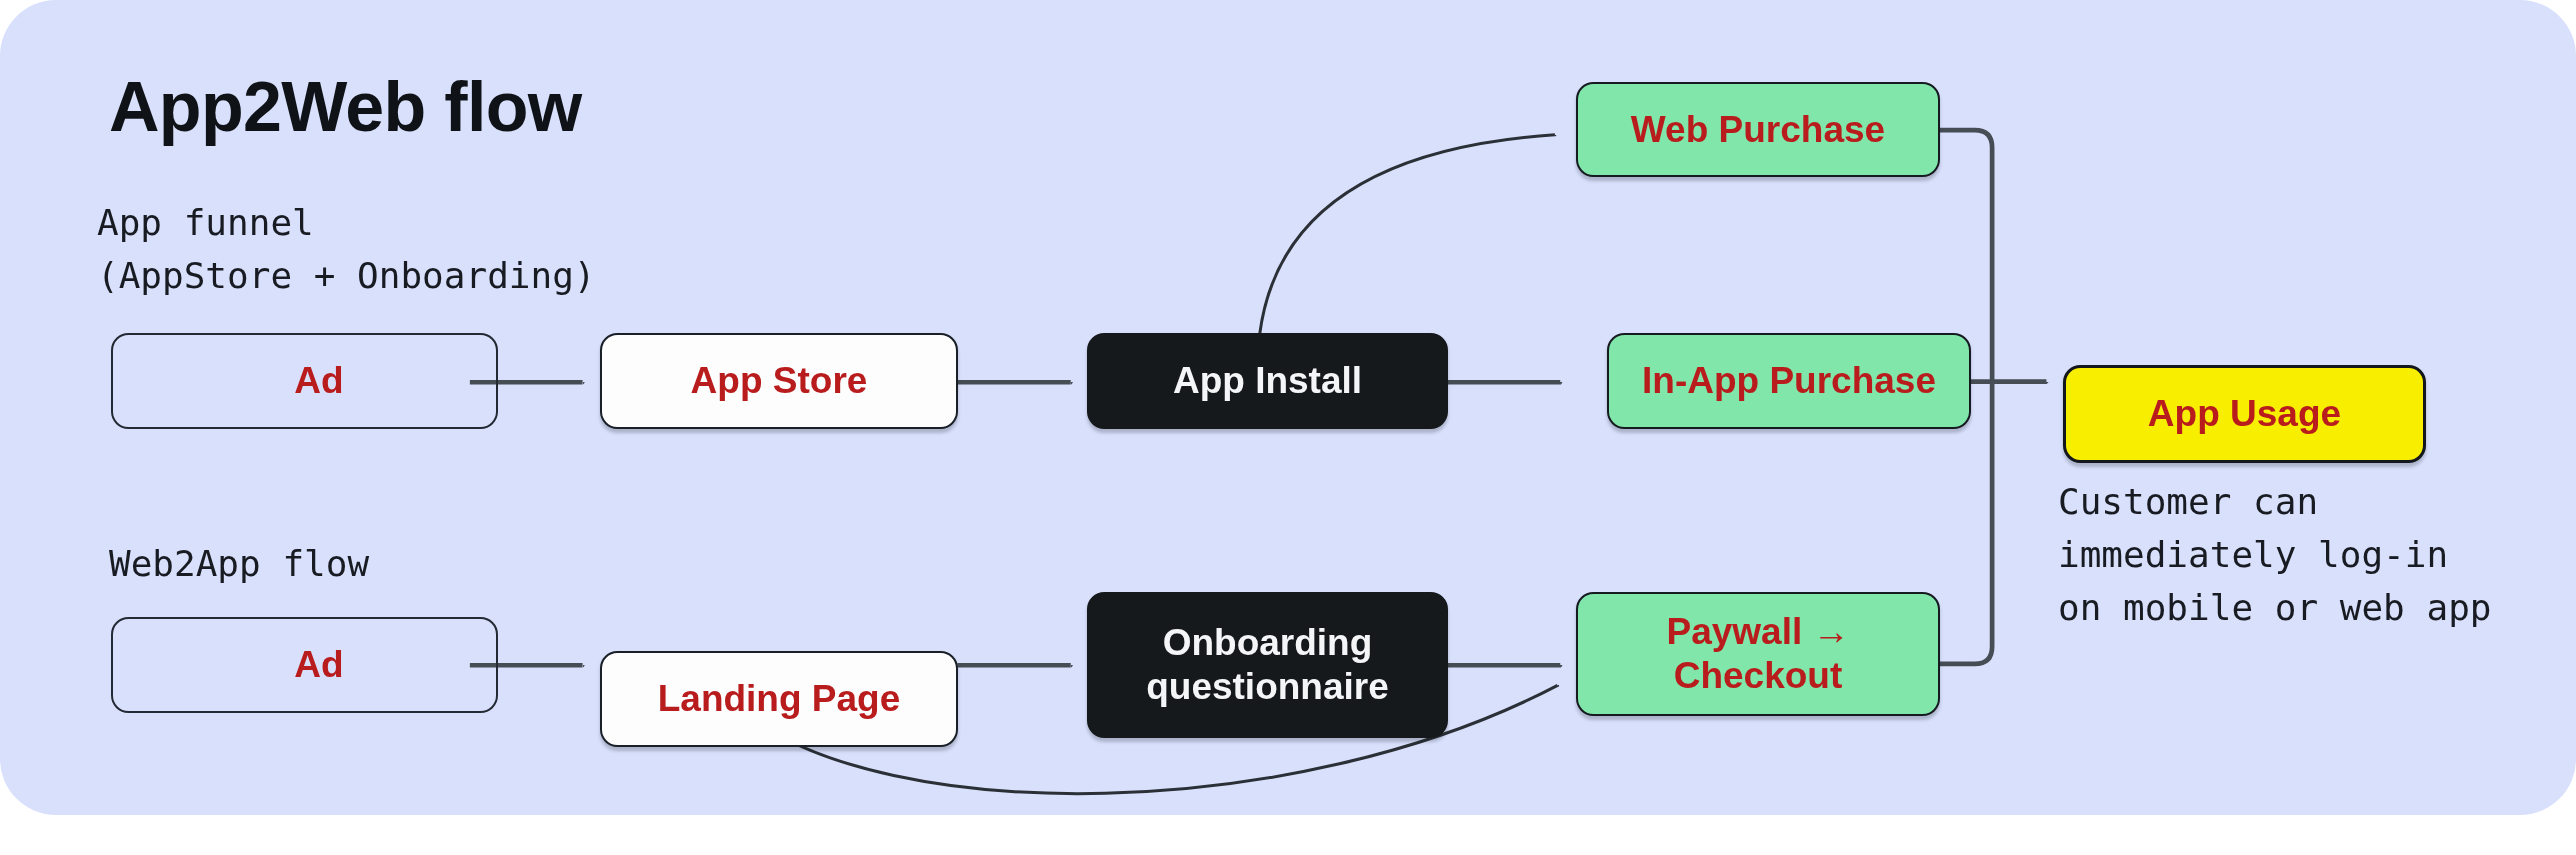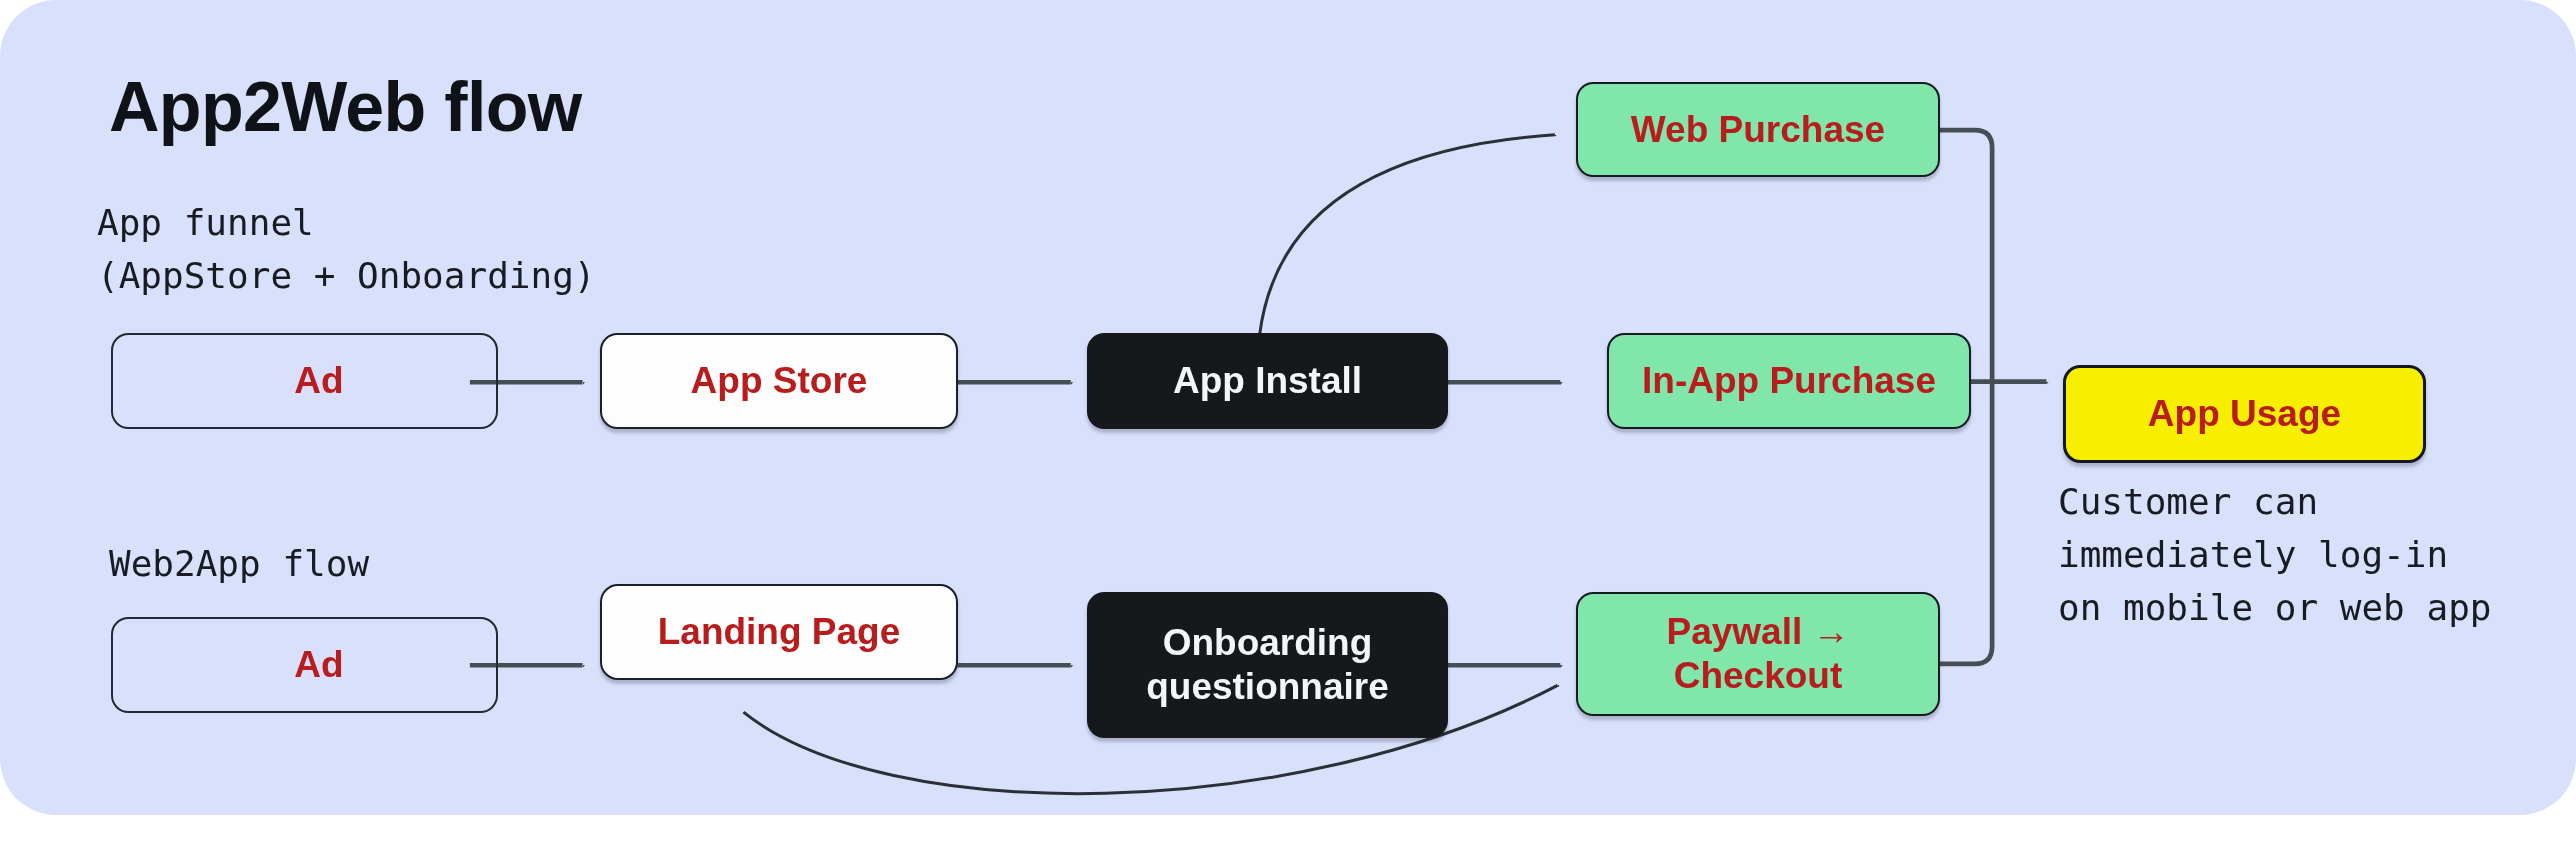--- a/index.html
+++ b/index.html
@@ -27,21 +27,21 @@
   .node.green{background:#81e6aa;border:2.7px solid #161b21;}
   .node.yellow{background:#f8ee00;border:3.4px solid #14181d;margin-top:32px;}
 
   .n-ad-top{left:111px;top:333px;width:354px;height:92px;}
   .n-app-store{left:600px;top:333px;width:354px;height:92px;}
   .n-app-install{left:1087px;top:333px;width:357px;height:92px;}
   .n-in-app{left:1576px;top:333px;width:360px;height:92px;margin-left:31px;}
   .n-app-usage{left:2063px;top:333px;width:357px;height:92px;}
   .n-web-purchase{left:1576px;top:82px;width:360px;height:91px;}
   .n-ad-bottom{left:111px;top:617px;width:354px;height:92px;}
-  .n-landing{left:600px;top:584px;width:354px;height:92px;border-radius:18px;}
+  .n-landing{left:600px;top:651px;width:354px;height:92px;}
   .n-onboarding{left:1087px;top:592px;width:357px;height:142px;}
   .n-paywall{left:1576px;top:592px;width:360px;height:120px;}
 </style>
 </head>
 <body>
 
 <div class="stage">
   <div class="card"></div>
 
   <svg class="edges" width="2576" height="855" viewBox="0 0 3840 1275">

